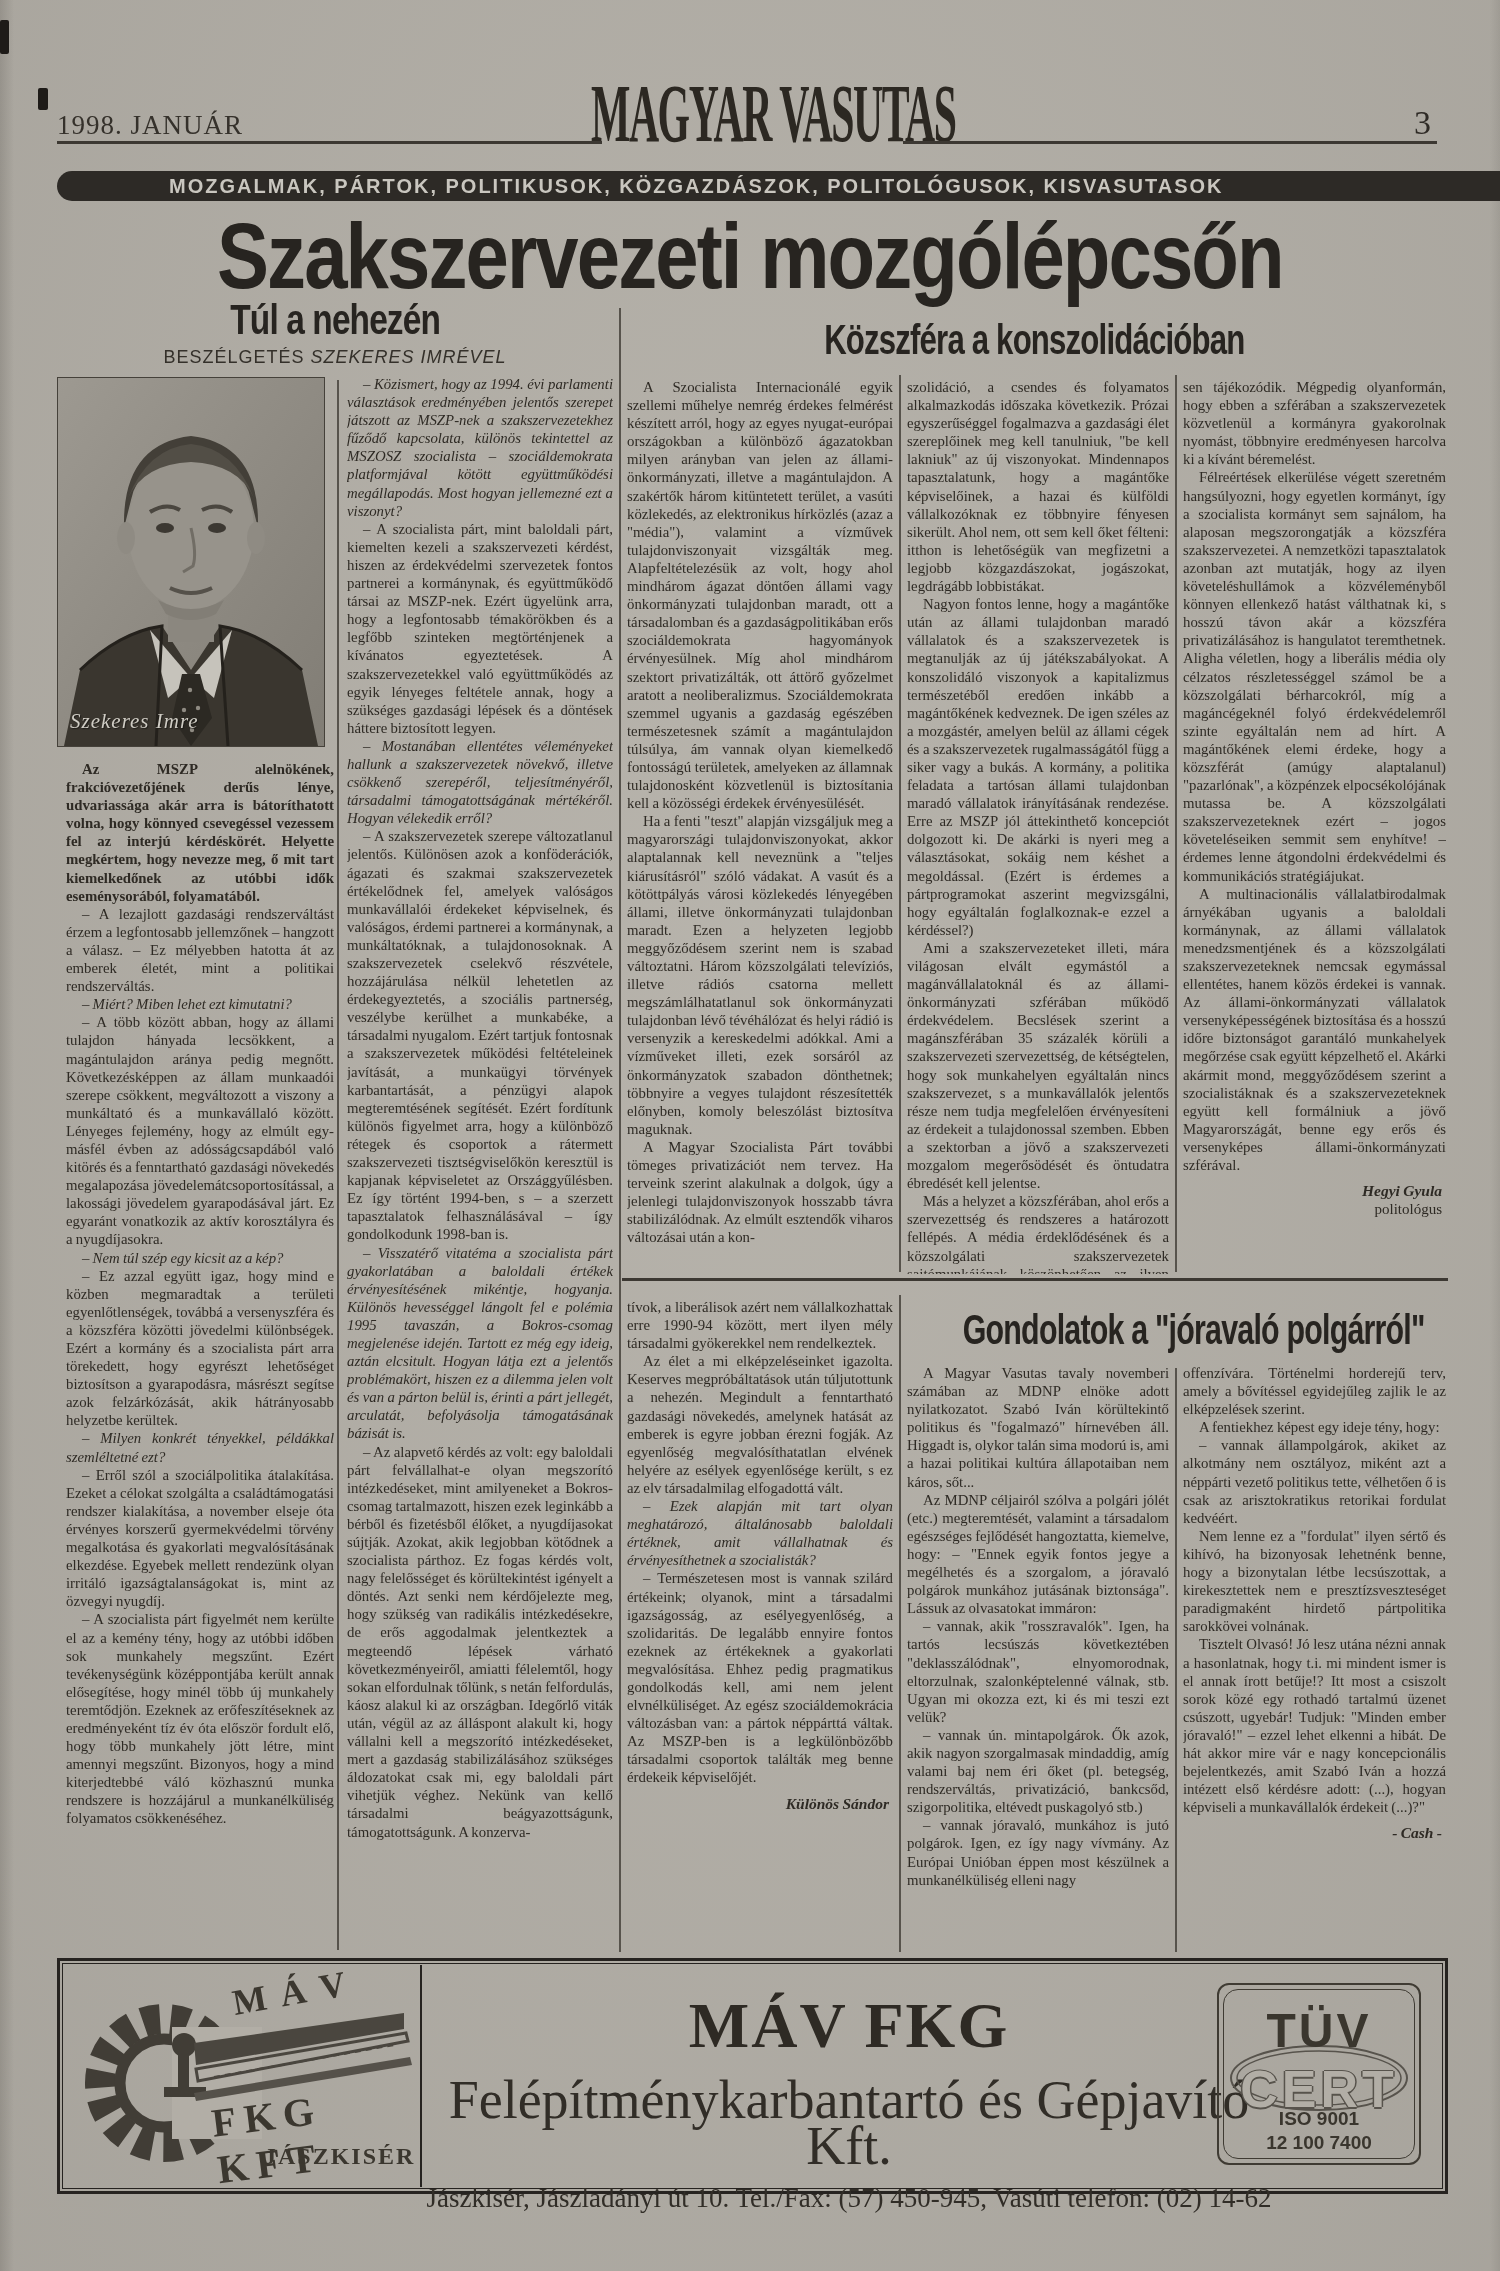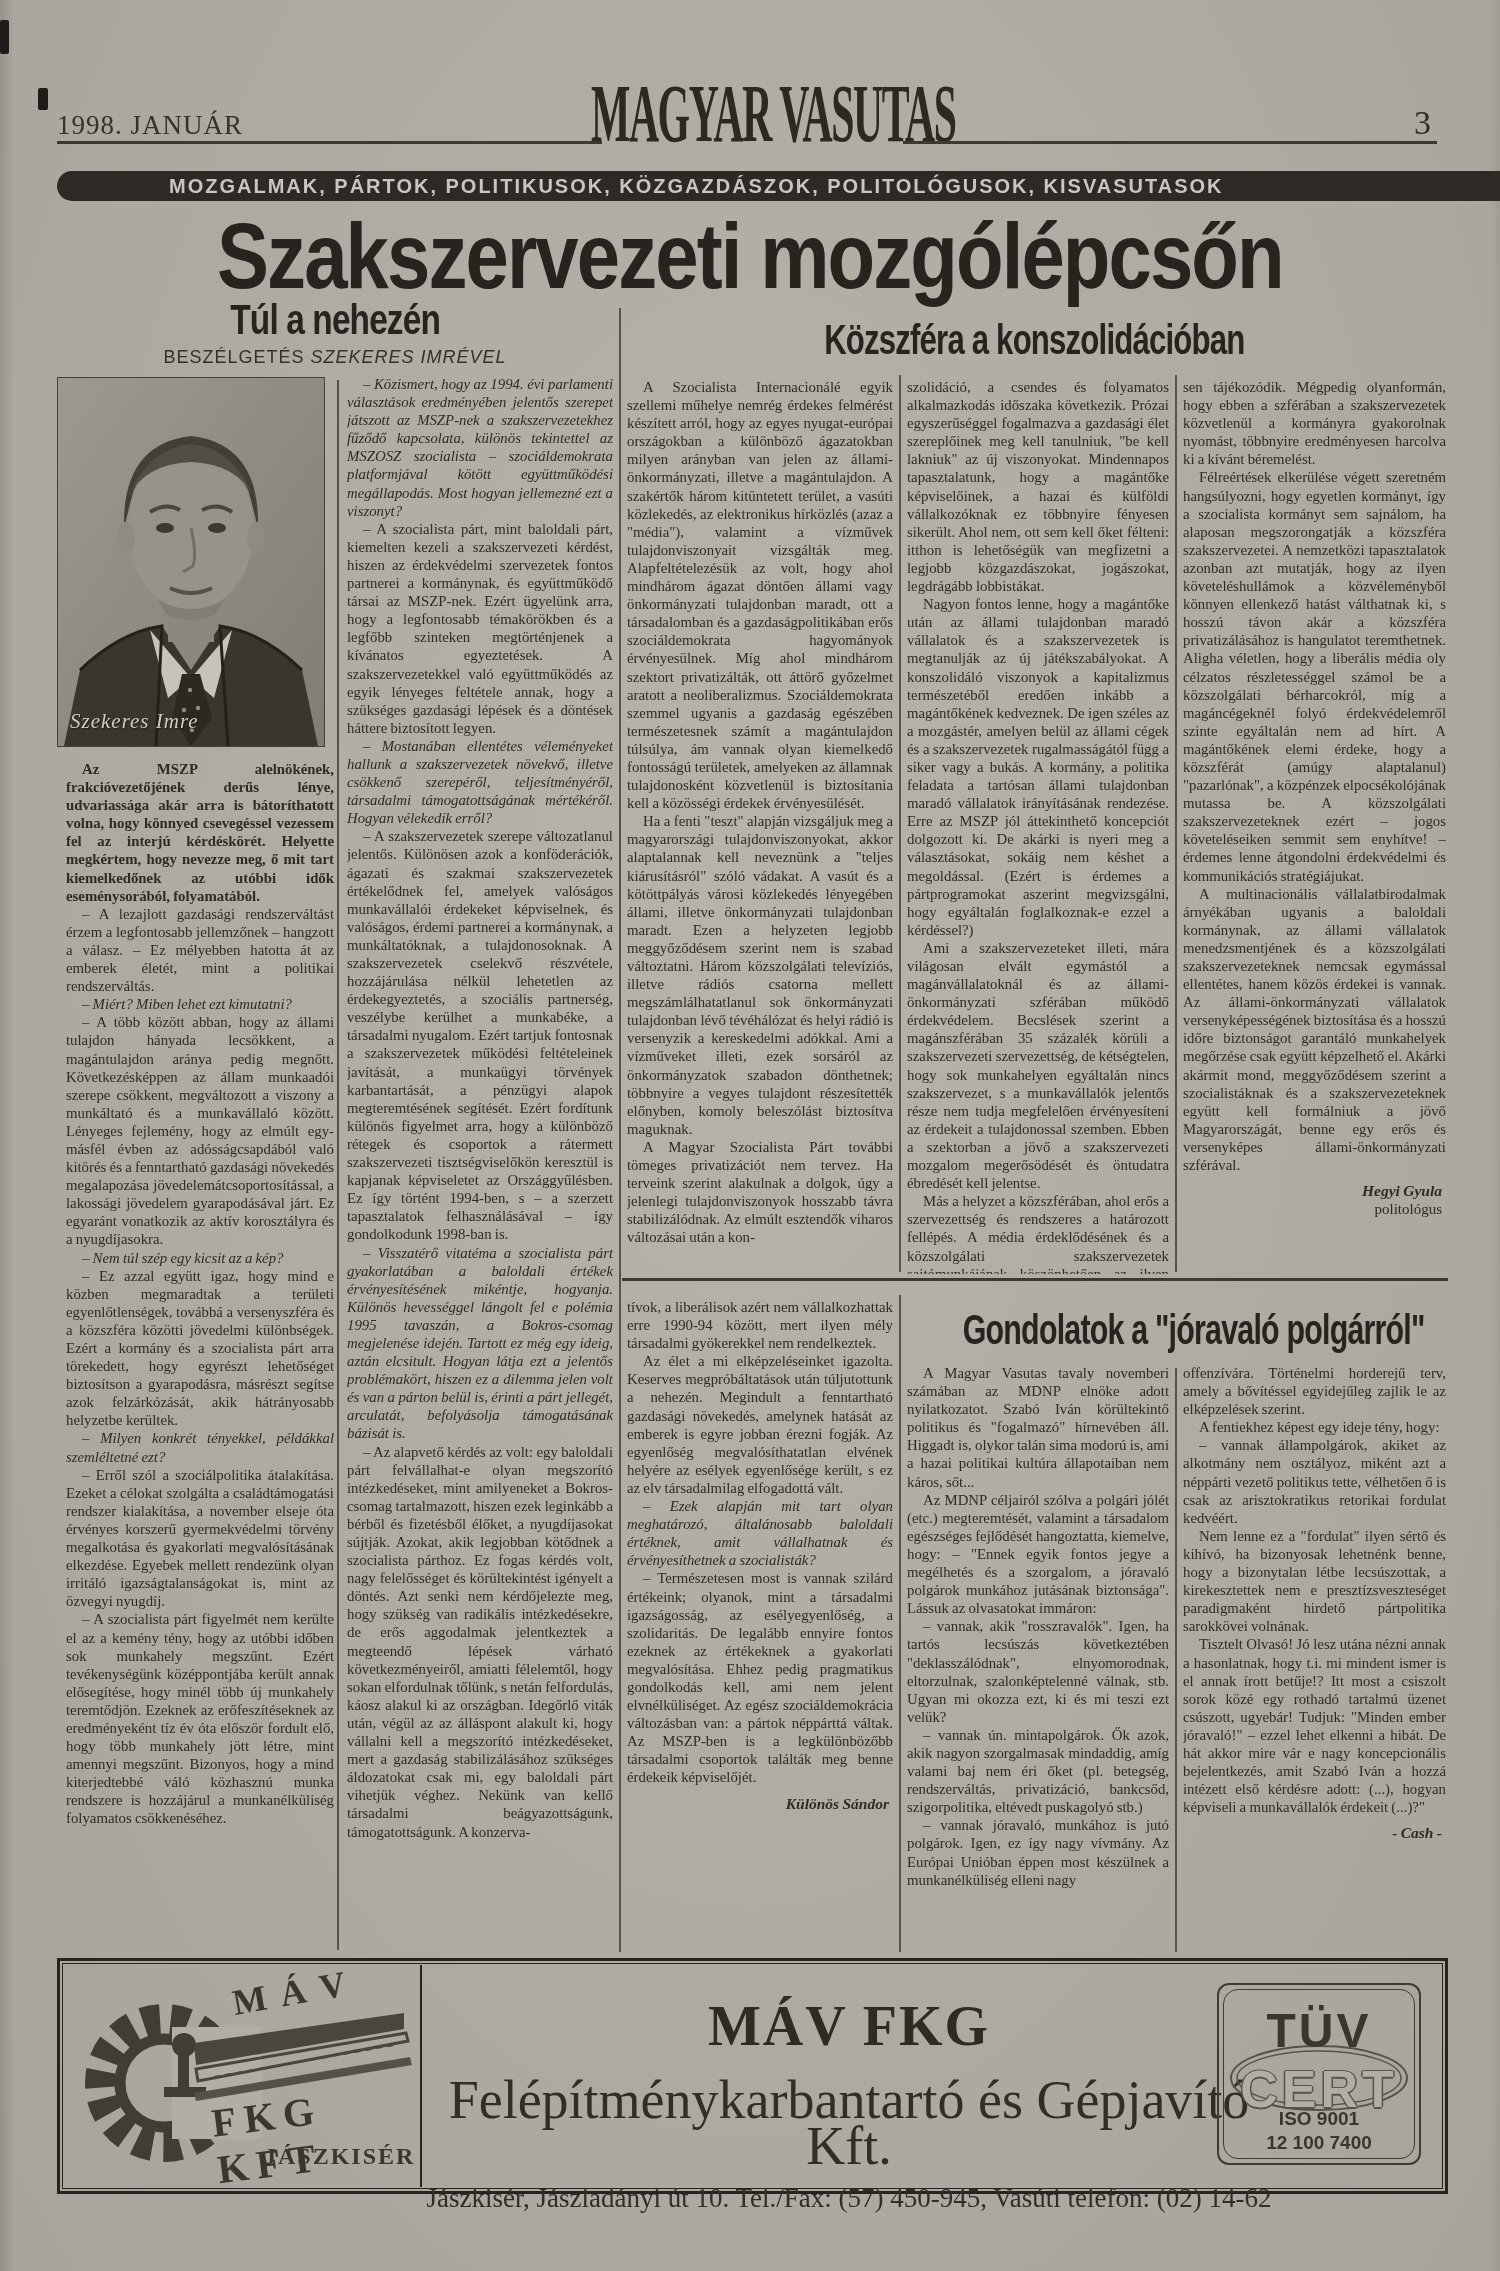--- a/index.html
+++ b/index.html
@@ -42,21 +42,21 @@
   .sig{text-align:right;font-weight:bold;font-style:italic;padding-right:4px;margin-top:8px;font-size:15.5px;}
   .sigrole{text-align:right;font-style:normal;font-weight:normal;padding-right:4px;font-size:15px;}
   .vline{width:2px;background:#57534c;}
   
   .photo{border:1px solid #45413a;background:#8e8a82;overflow:hidden;}
   .caption{position:absolute;left:12px;bottom:12px;font-style:italic;font-size:21px;
     color:#cfccc4;text-shadow:1px 1px 1px rgba(20,18,15,.7);letter-spacing:1px;}
   
   .adbox{border:3px solid #262320;}
   .adinner{position:absolute;left:2px;top:2px;right:2px;bottom:2px;border:1px solid #262320;}
-  .adname{font-family:"Liberation Serif",serif;font-weight:bold;font-size:56px;color:#2e2a24;
+  .adname{font-family:"Liberation Serif",serif;font-weight:bold;font-size:64px;color:#2e2a24;
     letter-spacing:2px;text-align:center;line-height:74px;}
   .adsub{font-family:"Liberation Serif",serif;font-size:54px;color:#312d27;text-align:center;line-height:46px;}
   .adaddr{font-family:"Liberation Serif",serif;font-size:27px;color:#312d27;text-align:center;line-height:30px;}
   .logo-cell{border-right:2px solid #262320;}
   .logo-txt{position:absolute;font-family:"Liberation Serif",serif;font-weight:bold;color:#3b372f;}
   .tuv{border:2px solid #3f3b33;border-radius:12px;}
   .tuvinner{position:absolute;left:4px;top:4px;right:4px;bottom:4px;border:1px solid #3f3b33;border-radius:15px;}
   .tuv-top{font-family:"Liberation Sans",sans-serif;font-weight:bold;font-size:48px;color:#3a362e;
     letter-spacing:3px;text-align:center;}
   .tuv-cert{font-family:"Liberation Sans",sans-serif;font-weight:bold;font-size:52px;letter-spacing:4px;

